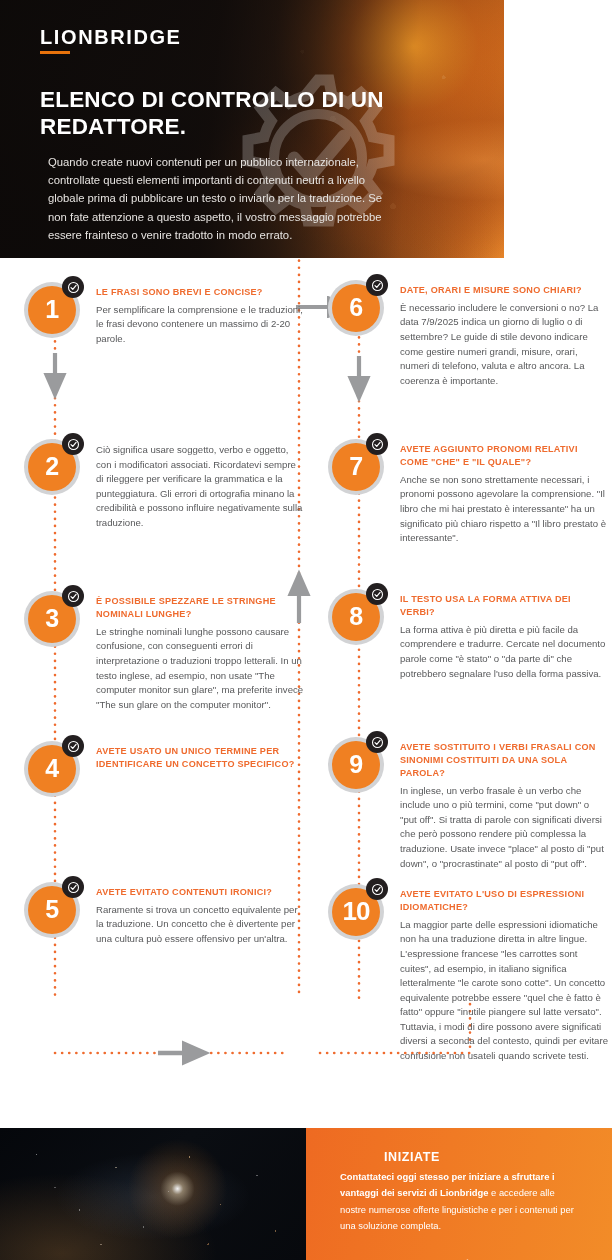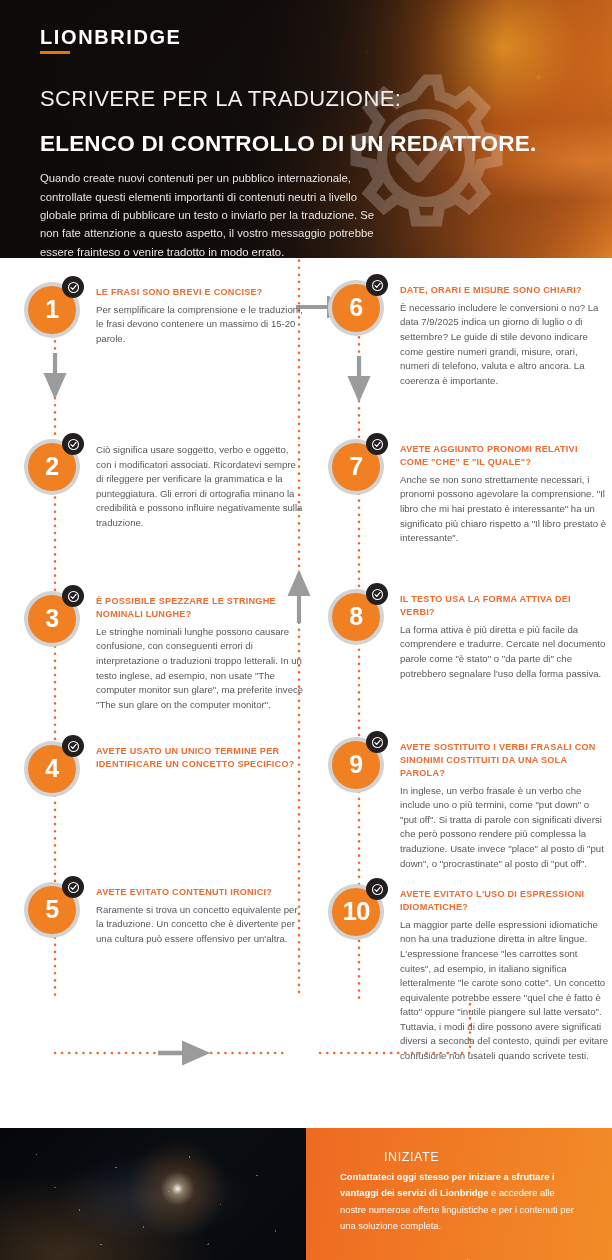--- a/index.html
+++ b/index.html
@@ -5,21 +5,21 @@
   * { box-sizing: border-box; margin:0; padding:0; }
   html,body { background:#ffffff; }
   body {
     width:612px; height:1260px; position:relative; overflow:hidden;
     font-family:"Liberation Sans", sans-serif;
     color:#58595b;
   }
 
   
   .header {
-    position:relative; width:612px; height:258px; overflow:hidden;
+    position:relative; width:504px; height:258px; overflow:hidden;
     background:#1b1613;
   }
   .header-photo {
     position:absolute; inset:0;
     background:
       radial-gradient(circle at 82% 18%, rgba(255,160,40,0.95) 0%, rgba(230,110,25,0.55) 14%, rgba(120,55,15,0.25) 30%, rgba(20,14,11,0) 52%),
       radial-gradient(ellipse at 96% 62%, rgba(255,150,60,0.85) 0%, rgba(190,85,25,0.45) 18%, rgba(30,18,12,0) 44%),
       radial-gradient(ellipse at 70% 88%, rgba(255,130,40,0.35) 0%, rgba(25,16,12,0) 40%),
       radial-gradient(ellipse at 20% 30%, rgba(90,70,60,0.35) 0%, rgba(18,13,11,0) 55%),
       linear-gradient(100deg, #17120f 0%, #1d1713 38%, #2a1d14 58%, #6b3513 76%, #c1661f 92%, #e8882b 100%);
@@ -51,21 +51,21 @@
     position:absolute; left:0; bottom:1px; width:30px; height:3px; background:#e8730c;
   }
   .title-block { margin-top:31px; }
   .title-line1 {
     color:#efefef; font-size:22px; font-weight:normal; letter-spacing:.4px; line-height:1.18;
   }
   .title-line2 {
     color:#ffffff; font-size:22.5px; font-weight:bold; letter-spacing:.2px; line-height:1.22; margin-top:18px;
   }
   .header-body {
-    margin-top:12px; color:#e6e3e0; font-size:11.3px; line-height:1.62; max-width:350px;
+    margin-top:12px; color:#e6e3e0; font-size:11.3px; line-height:1.62; max-width:350px;margin-left:8px;
   }
   .header-body p { margin:0; }
 
   
   .main { position:relative; width:612px; height:870px; background:#ffffff; }
 
   
   .flow-svg { position:absolute; left:0; top:0; width:612px; height:870px; }
 
   .col { position:absolute; width:280px; }
@@ -127,21 +127,21 @@
       radial-gradient(circle at 55% 48%, rgba(255,255,255,.30) 0 .6px, transparent .6px),
       radial-gradient(circle at 33% 88%, rgba(255,235,210,.40) 0 .8px, transparent .8px),
       radial-gradient(circle at 68% 88%, rgba(255,180,110,.40) 0 .8px, transparent .8px),
       radial-gradient(circle at 18% 45%, rgba(255,255,255,.30) 0 .6px, transparent .6px);
   }
   .footer-cta {
     width:306px; height:132px; padding:22px 30px 0 34px;
     background:linear-gradient(100deg,#ee6a22 0%, #f07a24 45%, #f28c28 100%);
     color:#ffffff;
   }
-  .cta-title { font-size:12.5px; font-weight:normal; letter-spacing:.6px; margin-bottom:5px;padding-left:44px; }
+  .cta-title { font-size:12.5px; font-weight:bold; letter-spacing:.6px; margin-bottom:5px;padding-left:44px; }
   .cta-body { font-size:9.4px; line-height:1.75; max-width:264px; }
   .cta-body b { font-weight:bold; }
   .cta-more {
     margin-top:25px; font-size:12px; letter-spacing:.5px; color:#ffe6d2;
   }
   .cta-url { font-size:10.5px; font-weight:bold; letter-spacing:.4px; margin-top:2px; }
 </style>
 </head>
 <body>
 
@@ -155,21 +155,20 @@
     <path d="M76 100 l16 18 34 -40" fill="none" stroke="#ffffff" stroke-width="13" stroke-linecap="round" stroke-linejoin="round"></path>
   </svg>
 
   <div class="header-inner">
     <div class="logo">
       <div class="logo-text">LIONBRIDGE</div>
       <div class="logo-underline"></div>
     </div>
 
     <div class="title-block">
-      <div class="title-line1">SCRIVERE PER LA TRADUZIONE:</div>
       <div class="title-line2">ELENCO DI CONTROLLO DI UN REDATTORE.</div>
     </div>
 
     <div class="header-body">
       <p>Quando create nuovi contenuti per un pubblico internazionale, controllate questi elementi importanti di contenuti neutri a livello globale prima di pubblicare un testo o inviarlo per la traduzione. Se non fate attenzione a questo aspetto, il vostro messaggio potrebbe essere frainteso o venire tradotto in modo errato.</p>
     </div>
   </div>
 </div>
 
 <div class="main">
@@ -238,21 +237,21 @@
         </div>
         <div class="badge-check">
           <svg width="13" height="13" viewBox="0 0 24 24">
             <circle cx="12" cy="12" r="9.2" fill="none" stroke="#ffffff" stroke-width="2"></circle>
             <path d="M7.4 12.2 l3.2 3.4 6.2 -7.4" fill="none" stroke="#ffffff" stroke-width="2.2" stroke-linecap="round" stroke-linejoin="round"></path>
           </svg>
         </div>
       </div>
       <div class="item-text">
         <div class="item-title">LE FRASI SONO BREVI E CONCISE?</div>
-        <div class="item-body">Per semplificare la comprensione e le traduzioni, le frasi devono contenere un massimo di 15-20 parole.</div>
+        <div class="item-body">Per semplificare la comprensione e le traduzioni, le frasi devono contenere un massimo di 2-20 parole.</div>
       </div>
     </div>
 
     <div class="item" style="top:175px;">
       <div class="badge-wrap">
         <div class="badge-ring"></div>
         <div class="badge-circle">
           <span class="badge-num">2</span>
         </div>
         <div class="badge-check">

